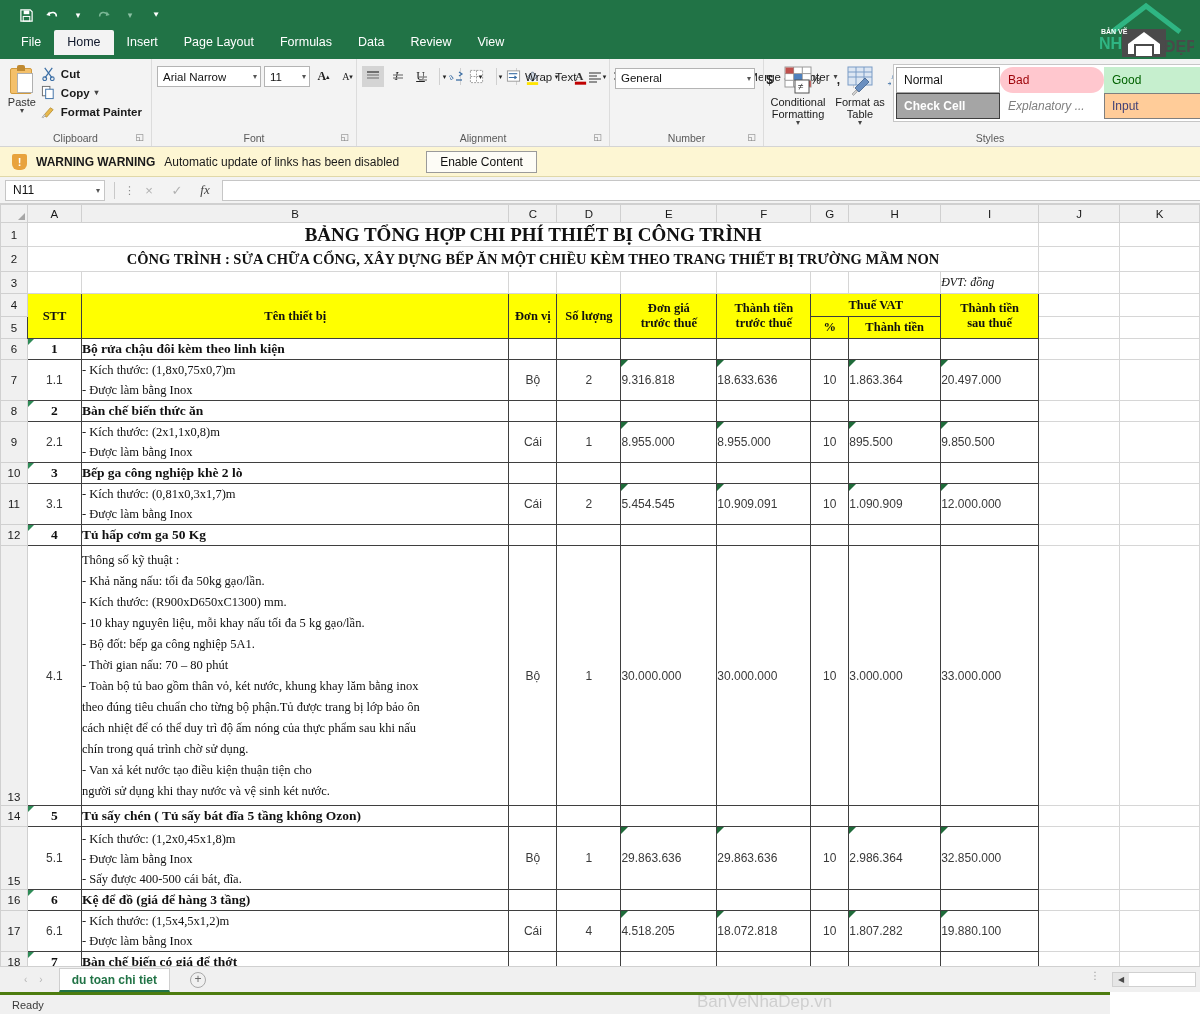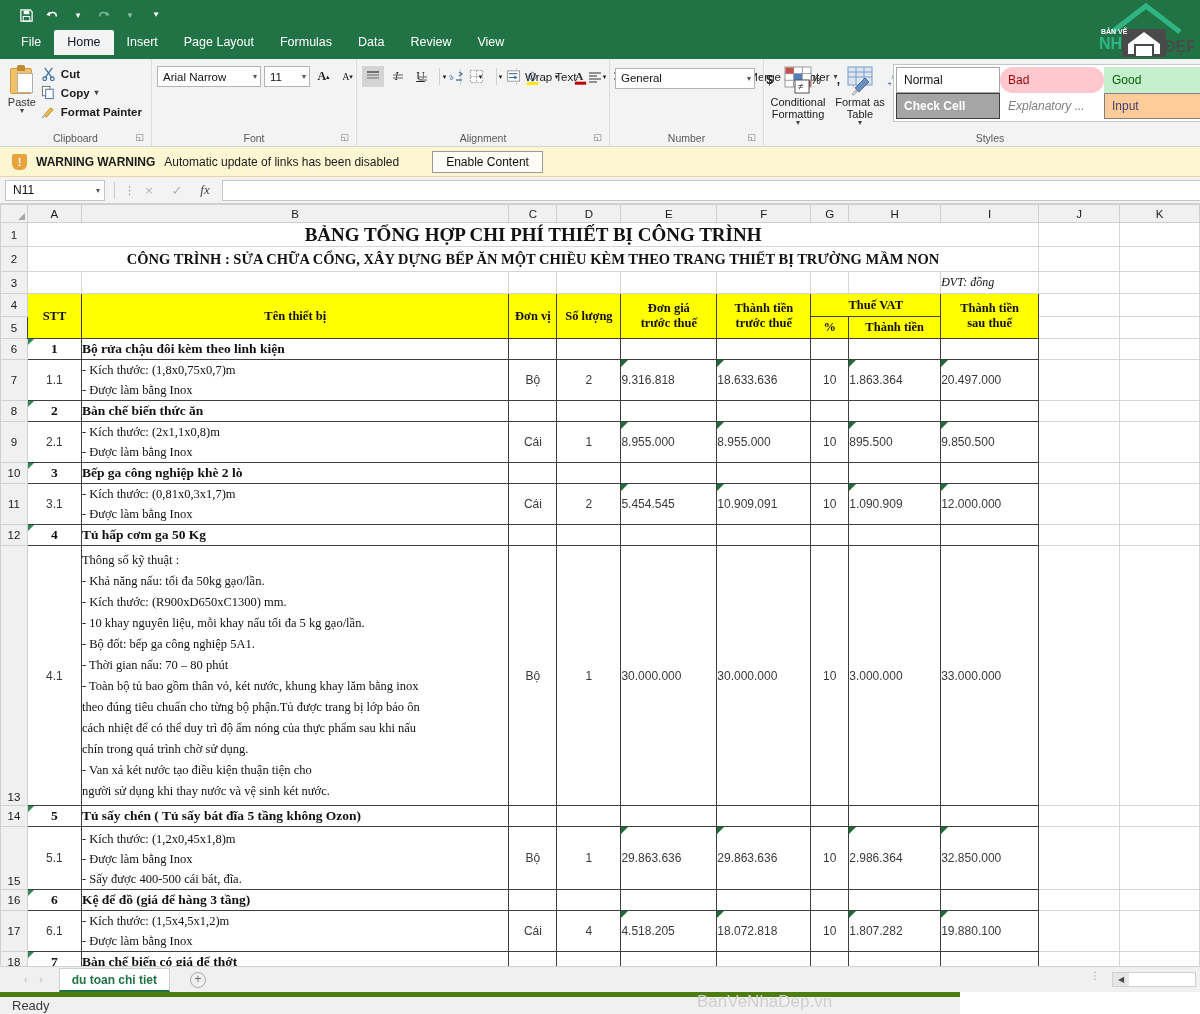--- a/index.html
+++ b/index.html
@@ -207,21 +207,21 @@
     font-size: 12px; color: #1a1a1a;
   }
   .warnicon {
     width: 15px; height: 16px; background:#e8a33d;
     border-radius: 2px 2px 6px 6px;
     color:#fff; font-weight:bold; font-size:11px;
     display:flex; align-items:center; justify-content:center;
   }
   .secbar .strong { font-weight: bold; }
   .enable {
-    margin-left: 24px;
+    margin-left: 18px;
     border: 1px solid #9a9a9a; background:#fdfcf6;
     font-size: 12px; padding: 3px 13px; color:#111;
   }
 
   
   .fbar {
     height: 27px; background:#f3f3f3;
     display:flex; align-items:center;
     border-bottom:1px solid #d0d0d0;
   }
@@ -334,24 +334,24 @@
   }
   .hscroll .arrowbox{
     width:16px; height:13px; background:#e6e6e6;
     display:flex; align-items:center; justify-content:center;
     font-size:8px; color:#4a4a4a;
   }
   .vdots { position:absolute; right:100px; top:6px; color:#9a9a9a; font-size:10px; line-height:5px;}
 
   
   .statusbar {
-    position:absolute; left:0; bottom:0; width:960px; height:22px;
-    background:#f0f0f0; border-top:5px solid #4d7c0f;
+    position:absolute; left:0; bottom:0; width:1110px; height:22px;
+    background:#f0f0f0; border-top:3px solid #4d7c0f;
     display:flex; align-items:center;
-    font-size:13px; color:#3a3a3a; padding-left:12px;
+    font-size:11px; color:#3a3a3a; padding-left:12px;
   }
 </style>
 </head>
 <body>
 
 <div class="titlebar">
   <div class="qat">
     <div class="qat-btn">
       <svg width="15" height="15" viewBox="0 0 16 16">
           <path d="M2 2h10l2 2v10H2z" fill="none" stroke="#fff" stroke-width="1.3"></path>

